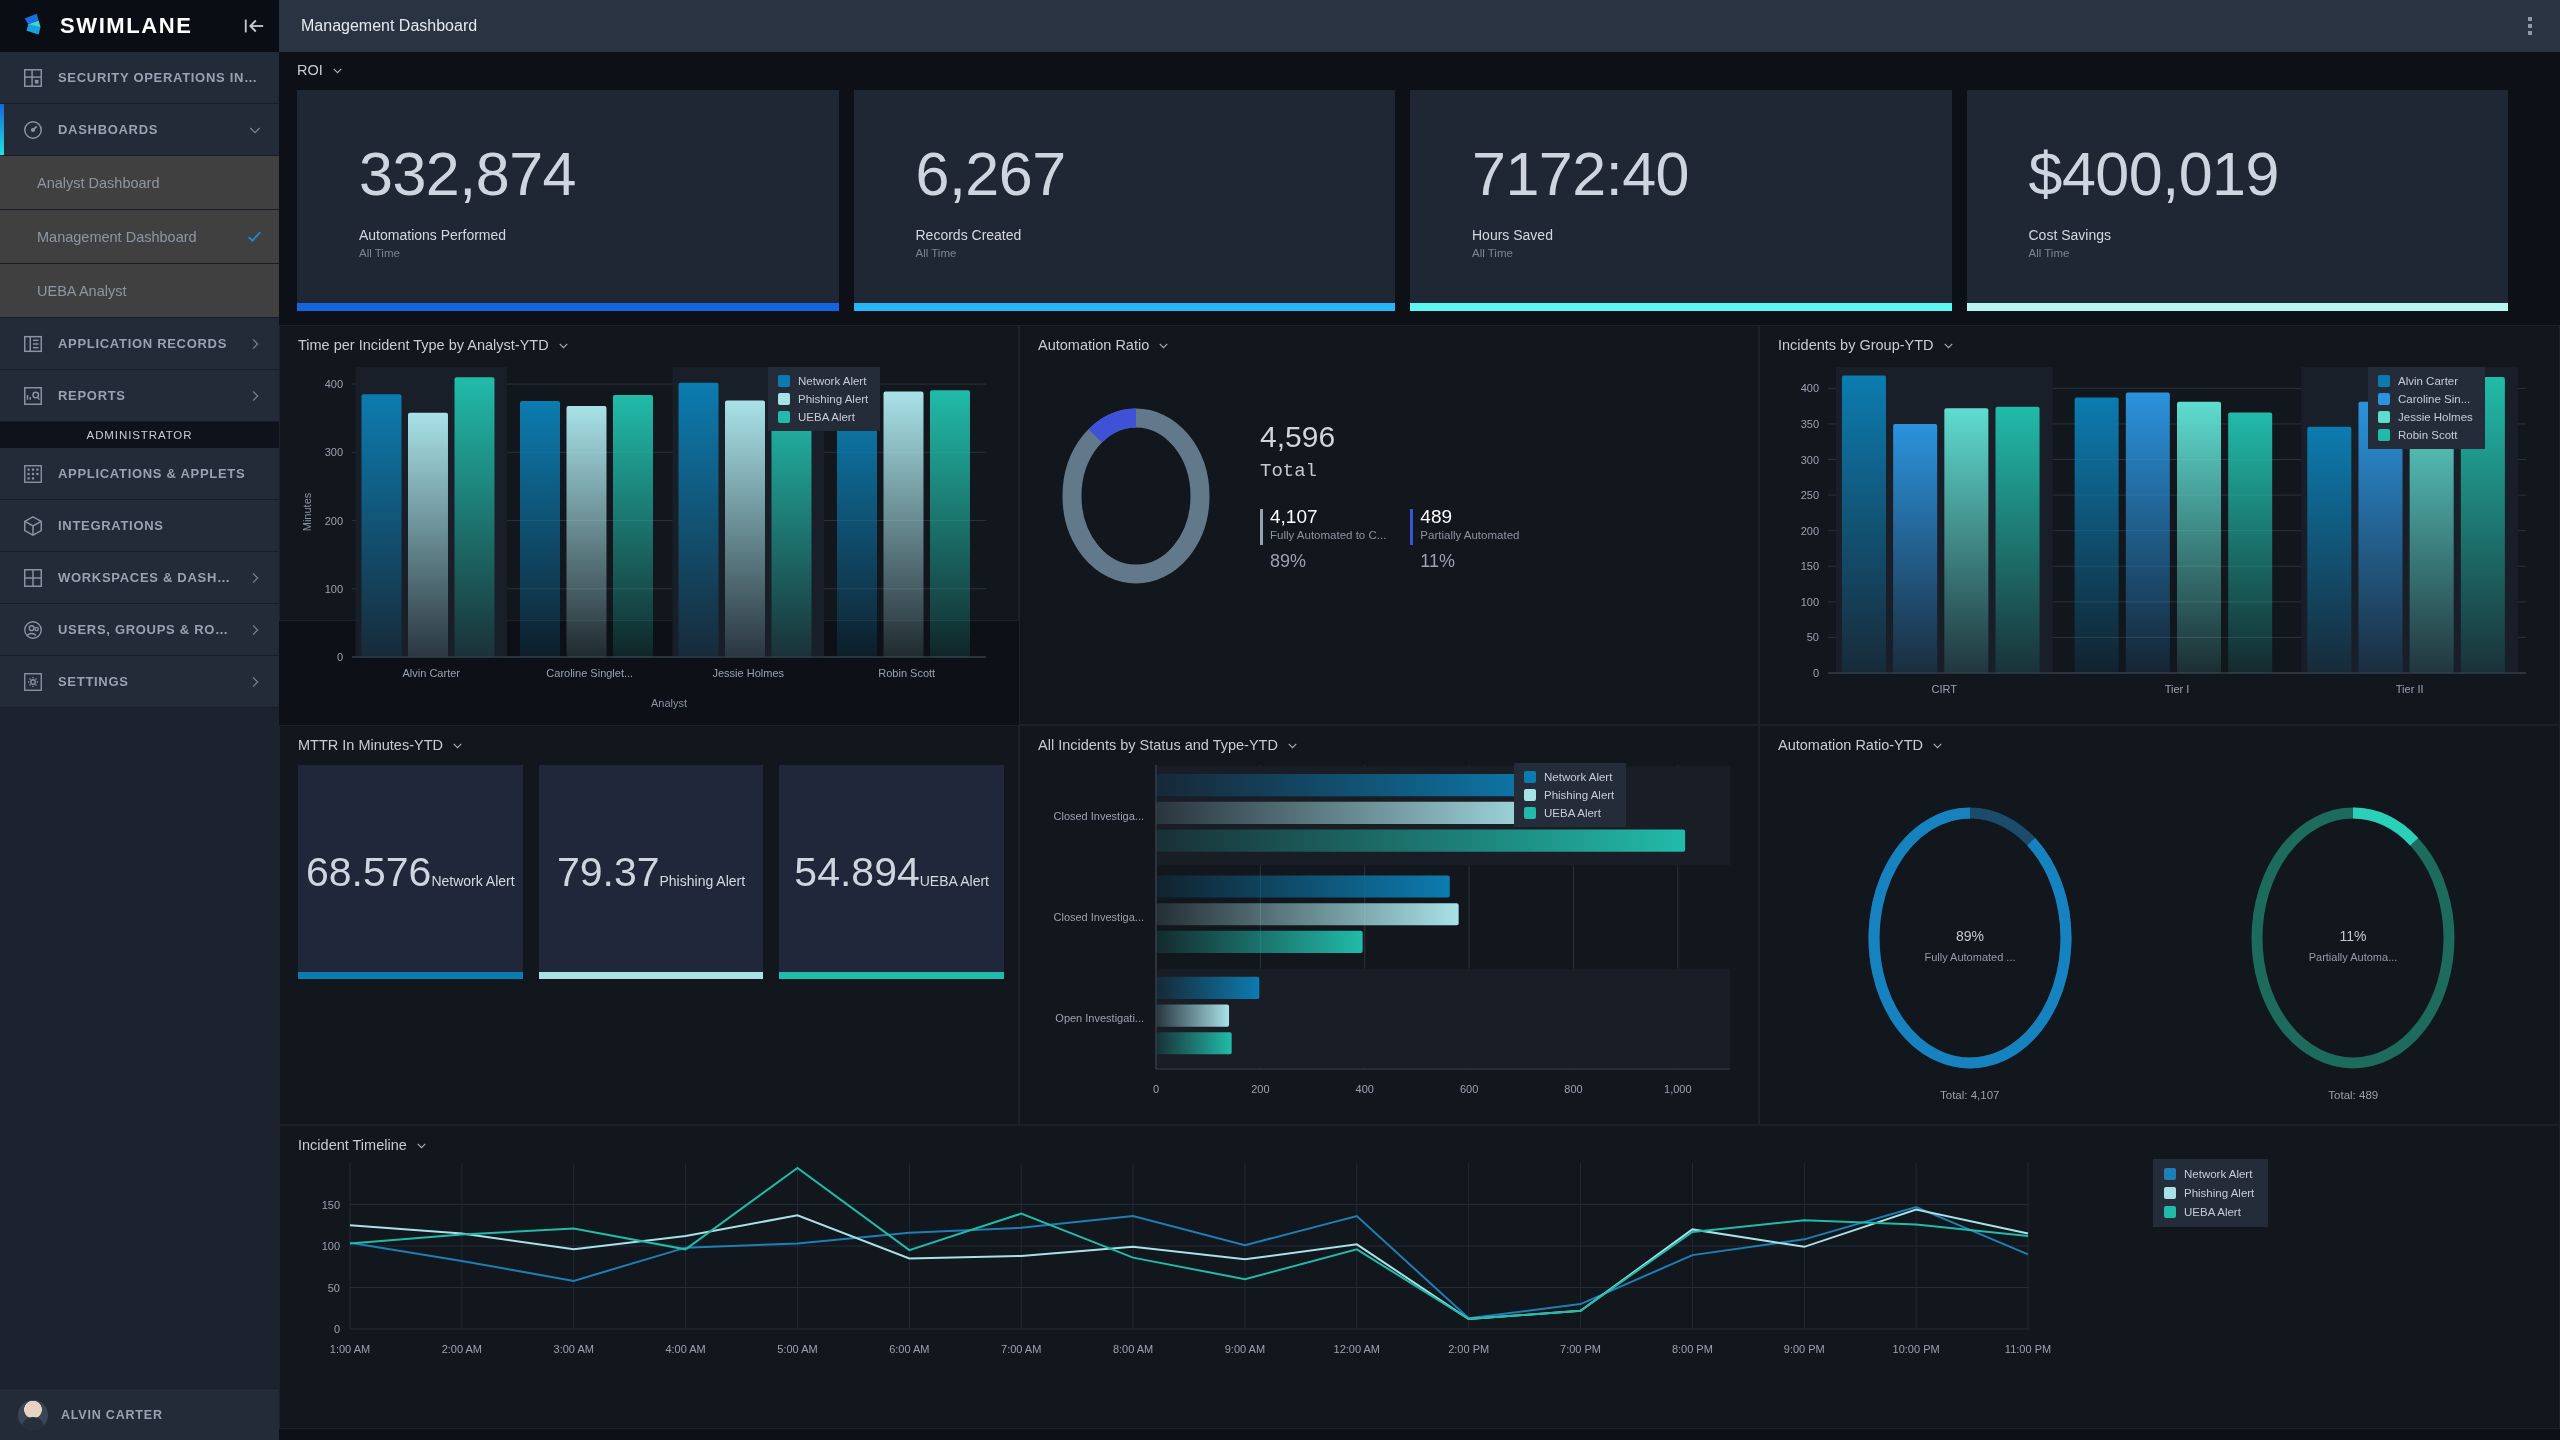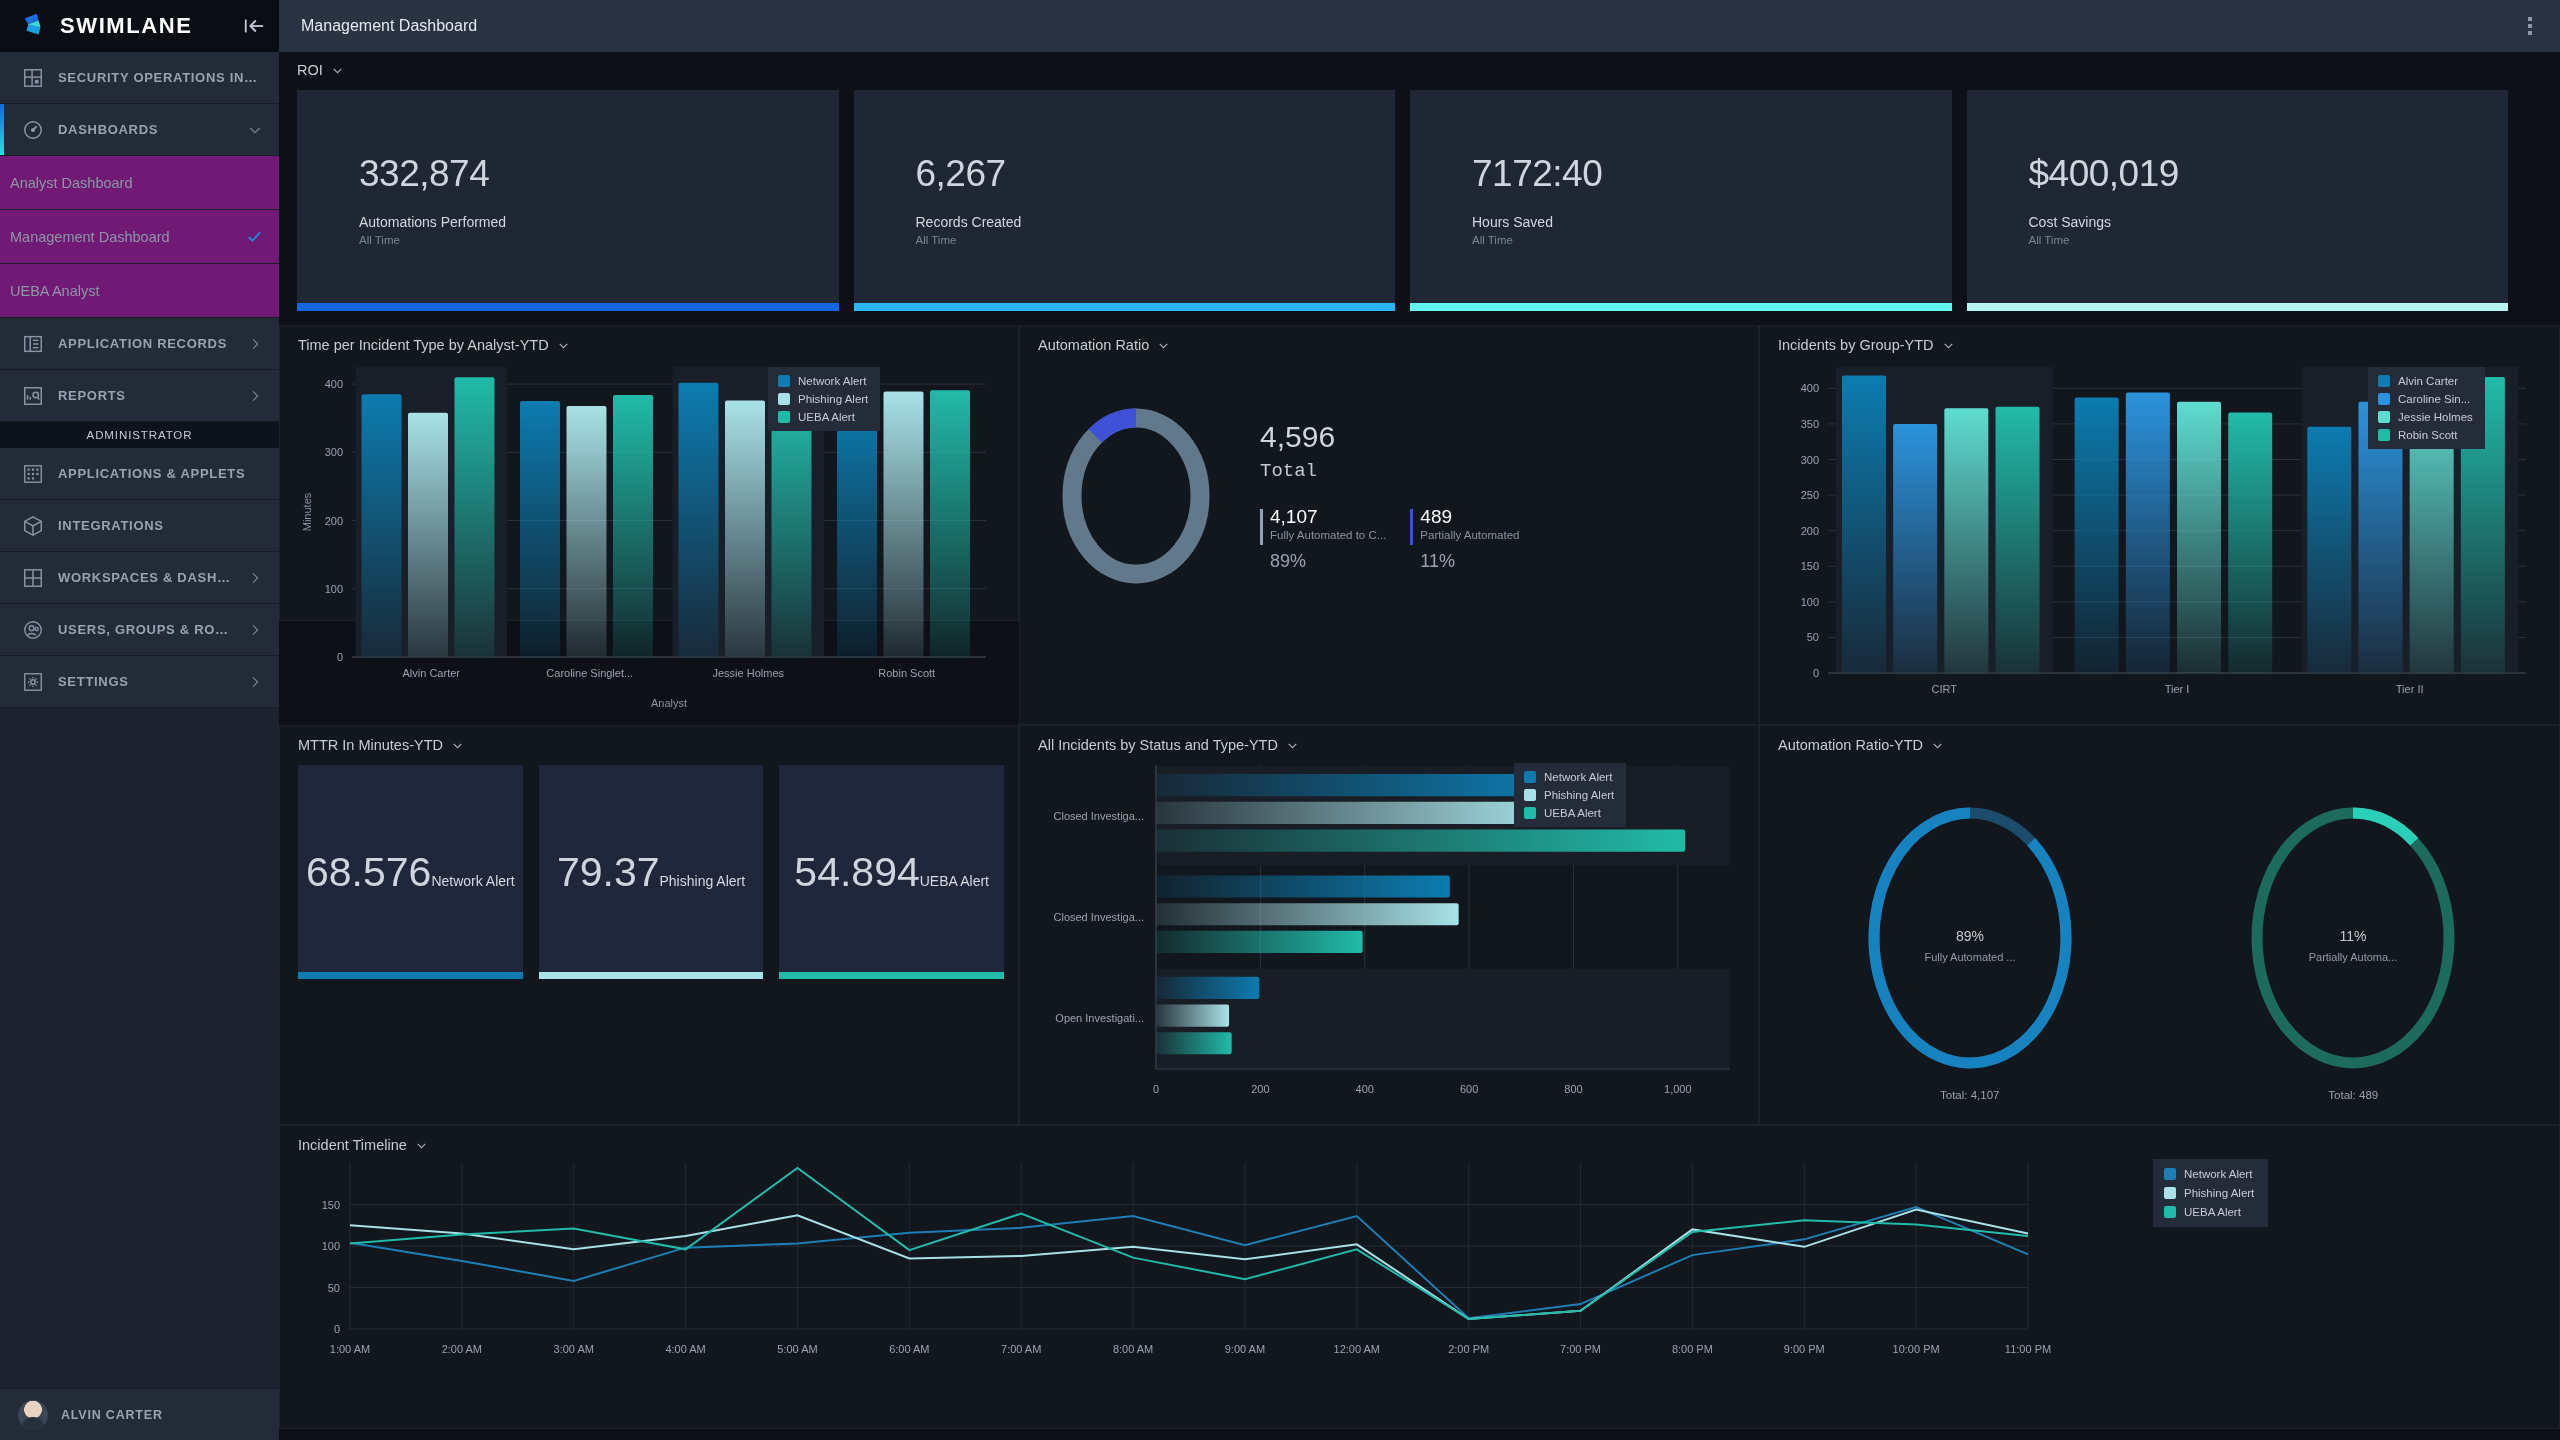--- a/index.html
+++ b/index.html
@@ -33,21 +33,21 @@
   .nav-scroll { flex: 1; overflow: hidden; }
 
   .nav-item {
     height: 52px; display: flex; align-items: center; gap: 14px;
     padding: 0 16px 0 22px;
     border-bottom: 1px solid #171c26;
     position: relative;
     cursor: pointer;
   }
   .nav-item.group { background: #232a38; }
-  .nav-item.sub { background: #701a75; padding-left: 10px; height: 54px; }
+  .nav-item.sub { background: #404040; padding-left: 37px; height: 54px; }
   .nav-item.active-group::before {
     content: ""; position: absolute; left: 0; top: 0; bottom: 0; width: 4px;
     background: linear-gradient(180deg,#1467d8 0%, #1fe3e0 100%);
   }
   .nav-icon { width: 22px; height: 22px; flex: 0 0 22px; color: #8b94a5; }
   .nav-label {
     font-size: 13px; font-weight: 700; letter-spacing: .7px; color: #99a2b2;
     white-space: nowrap; overflow: hidden; text-overflow: ellipsis; flex: 1;
   }
   .nav-item.sub .nav-label { font-weight: 400; font-size: 14.5px; letter-spacing: 0; color: #8e96a5; }
@@ -92,21 +92,21 @@
   .wtitle svg { width: 13px; height: 13px; color: #aab2bf; }
 
   
   .roi-band { padding: 10px 52px 14px 18px; }
   .roi-cards { display: flex; gap: 15px; margin-top: 12px; }
   .kpi {
     flex: 1; height: 221px; background: #202734; position: relative;
     display: flex; flex-direction: column; justify-content: center;
     padding: 0 0 0 62px;
   }
-  .kpi-val { font-size: 37px; color: #cfd5de; font-weight: 400; line-height: 1.05; letter-spacing: -0.5px; }
+  .kpi-val { font-size: 61px; color: #cfd5de; font-weight: 400; line-height: 1.05; letter-spacing: -0.5px; }
   .kpi-label { font-size: 14px; color: #d3d8e0; margin-top: 20px; }
   .kpi-sub { font-size: 11.5px; color: #7b8492; margin-top: 4px; }
   .kpi-bar { position: absolute; left: 0; right: 0; bottom: 0; height: 8px; }
   .grid-row { display: flex; }
   .cell { background: #12161d; border: 1px solid #1c222c; padding: 11px 14px 6px 18px; }
 
   
   .vbar-wrap { position: relative; width: 100%; height: 100%; }
   .vbar-legend, .hbar-legend {
     position: absolute; background: #252c39; padding: 8px 12px 8px 10px;

